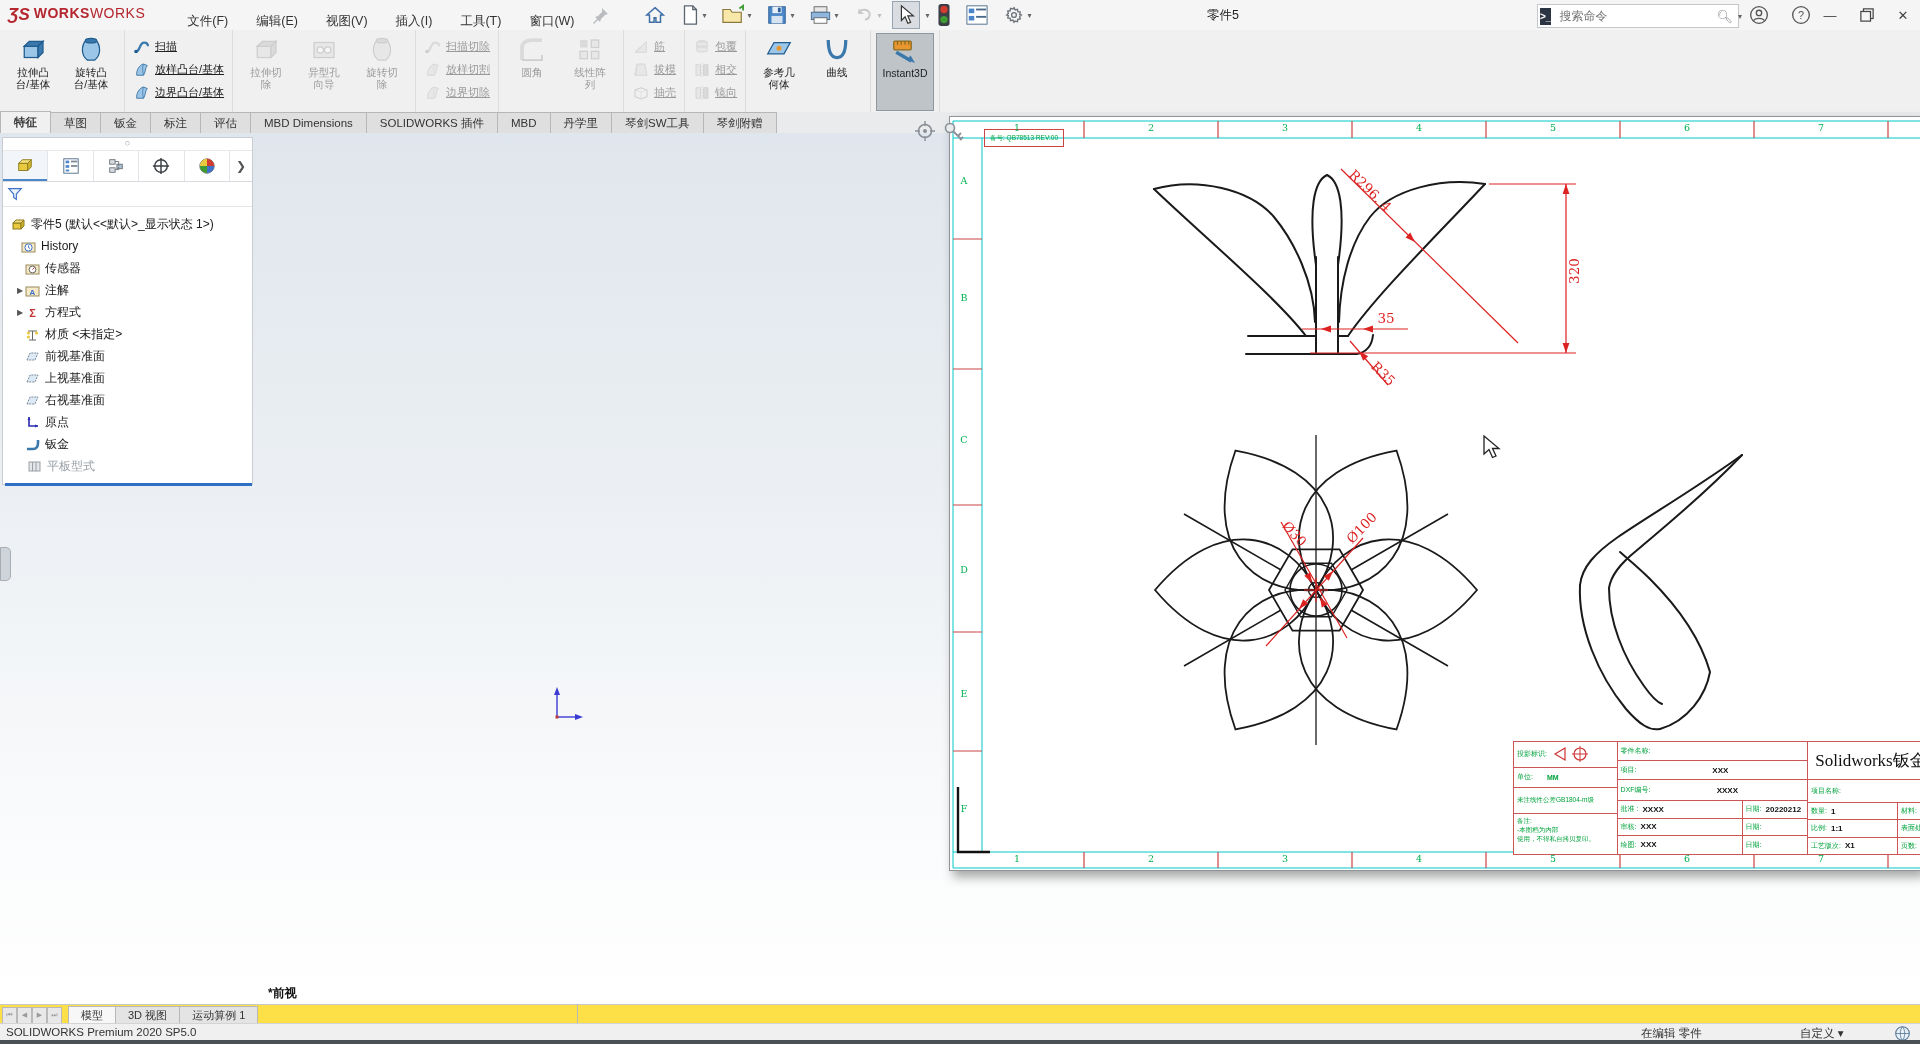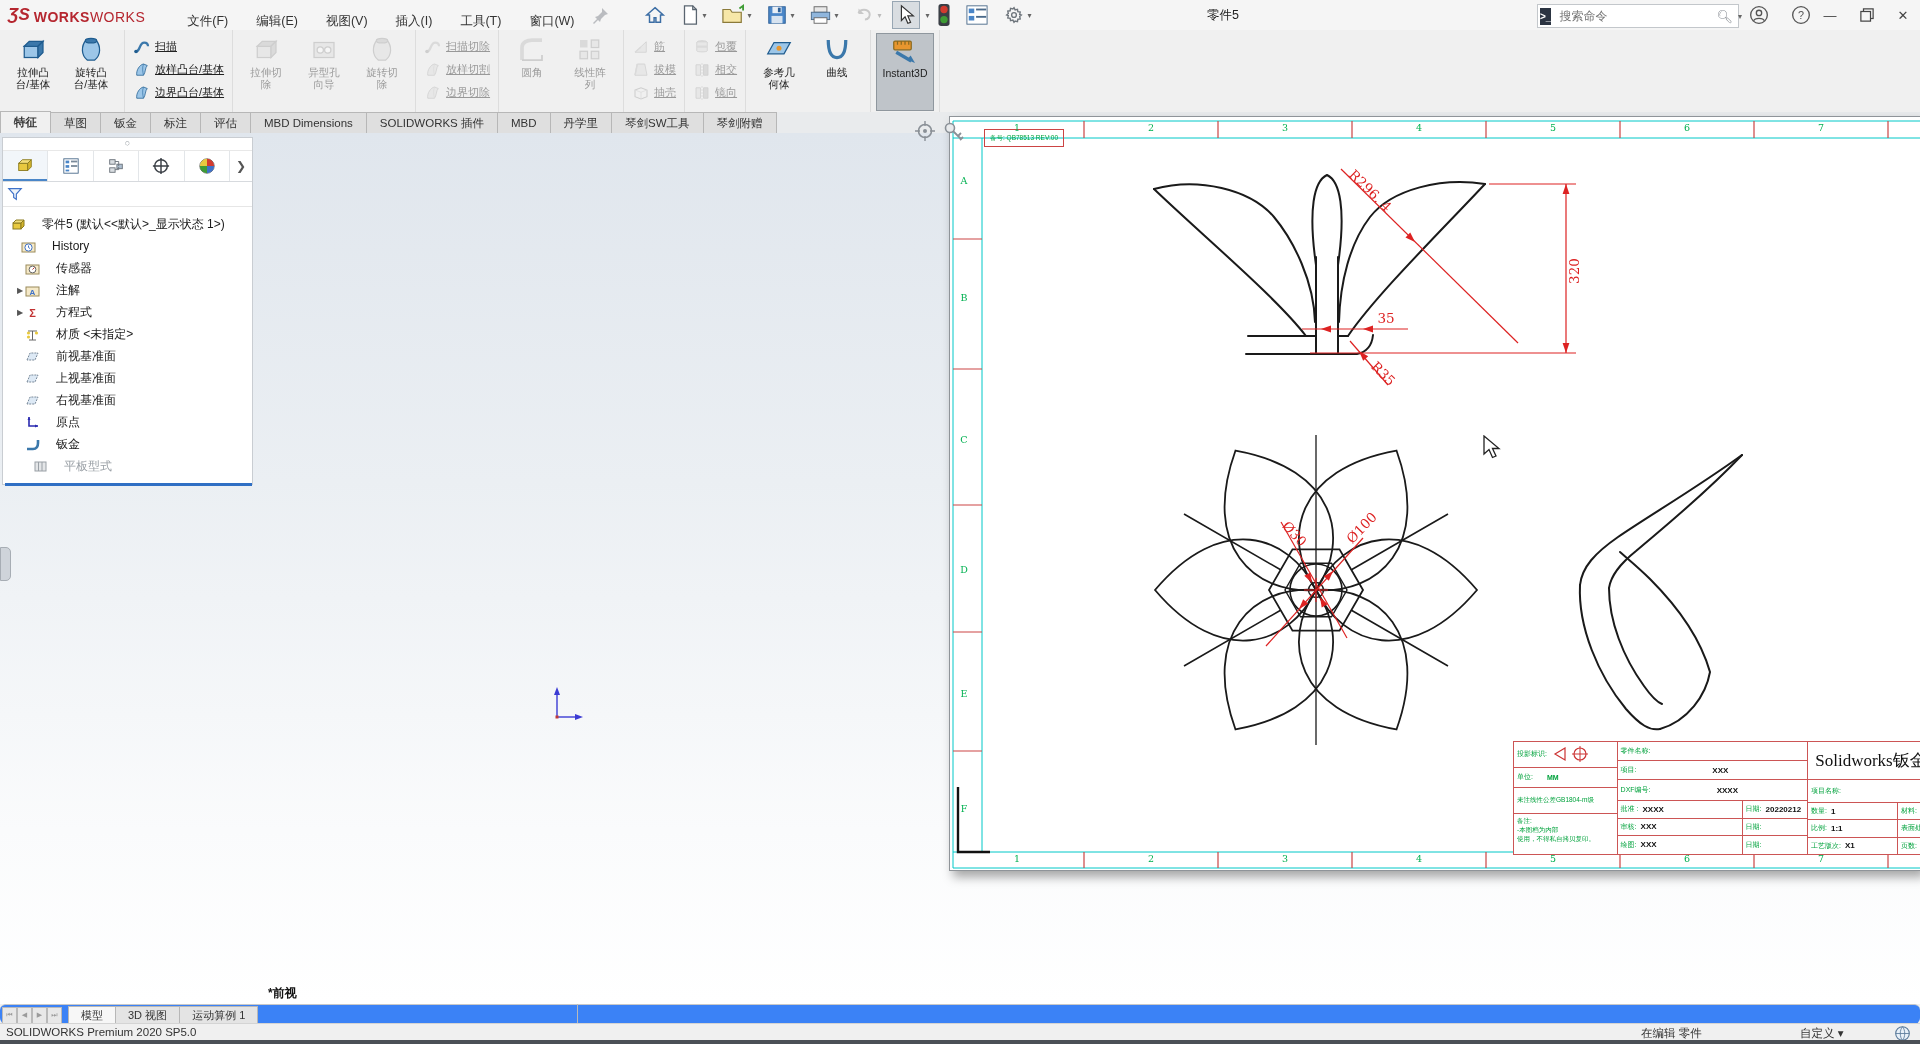--- a/index.html
+++ b/index.html
@@ -1,20 +1,20 @@
 <!DOCTYPE html>
 <html><head>
 <meta charset="utf-8">
 <style>
   html,body{margin:0;padding:0;background:#888;}
   #root{position:relative;width:1920px;height:1044px;overflow:hidden;background:#f0f0f0;
         font-family:"Liberation Sans","DejaVu Sans",sans-serif;font-size:12px;color:#222;}
   
   #titlebar{position:absolute;left:0;top:0;width:1920px;height:30px;background:#f5f5f5;border-bottom:1px solid #dcdcdc;display:flex;align-items:center;}
-  #logo{display:flex;align-items:flex-end;margin-left:8px;}
+  #logo{display:flex;align-items:flex-start;margin-left:8px;}
   #logo .lglyph{color:#b5262f;font-weight:bold;font-size:17px;margin-right:4px;font-style:italic;}
   #logo .ltxt{color:#b5262f;font-size:14px;letter-spacing:.5px;}
   #logo .ltxt b{font-weight:700;}
   #menus{display:flex;margin-left:28px;}
   .menu{padding:0 14px;height:30px;line-height:30px;font-size:12.5px;color:#333;cursor:default;margin-top:12px;}
   #pin{width:20px;height:20px;margin-left:2px;opacity:.55;}
   #quickbar{display:flex;align-items:center;margin-left:26px;}
   .qbtn{display:flex;align-items:center;height:26px;padding:0 3px;margin:0 3px;border:1px solid transparent;}
   .qbtn.pressed{background:#d9dde1;border:1px solid #98a6b3;}
   .qbtn.disabled{opacity:.4;}
@@ -52,21 +52,21 @@
   
   #panel{position:absolute;left:2px;top:2px;width:249px;height:346px;background:#fff;border:1px solid #c9cdd2;}
   #pgrip{height:12px;text-align:center;color:#9aa0a6;font-size:9px;line-height:10px;border-bottom:1px solid #e8e8e8;}
   #ptabs{height:30px;display:flex;align-items:center;border-bottom:1px solid #d7dade;}
   .ptab{flex:1;height:30px;display:flex;align-items:center;justify-content:center;border-right:1px solid #e3e6e9;}
   .ptab.active{background:#f2f6fa;box-shadow:inset 0 -2px 0 #4a86c8;}
   #pexpand{width:22px;text-align:center;color:#555;font-size:12px;}
   #pfilter{height:24px;display:flex;align-items:center;border-bottom:1px solid #e6e6e6;padding-left:4px;}
   #ptree{padding-top:6px;}
   .titem{display:flex;align-items:center;height:22px;font-size:12px;color:#1a1a1a;white-space:nowrap;}
-  .titem .tlab{margin-left:16px;}
+  .titem .tlab{margin-left:5px;}
   .titem.dim{color:#9aa0a6;}
   .texp{width:10px;font-size:8px;color:#555;text-align:center;}
   #rollback{position:absolute;left:2px;bottom:-2px;width:247px;height:3px;background:#2f6fc4;}
   
   #overlay{position:absolute;left:949px;top:116px;width:971px;height:753px;background:#fff;
      border:1px solid #8f9499;border-right:none;box-shadow:4px 6px 10px rgba(0,0,0,.35);overflow:hidden;}
   #dwg{position:absolute;left:0;top:0;}
   .zlabel{position:absolute;font-size:9.5px;color:#00b050;width:16px;text-align:center;font-family:"DejaVu Serif",serif;}
   #docnote{position:absolute;left:34px;top:12px;width:78px;height:16px;border:1px solid #cc4444;color:#00a23c;font-size:6.5px;line-height:15px;text-align:center;white-space:nowrap;overflow:hidden;}
   
@@ -78,21 +78,21 @@
   .tbr{border-bottom:1px solid #cc5555;display:flex;align-items:center;padding:0 3px;overflow:hidden;}
   .tbr:last-child{border-bottom:none;}
   .glab{color:#00a23c;white-space:nowrap;}
   .bval{color:#111;font-weight:bold;font-size:8px;margin-left:4px;white-space:nowrap;}
   .tbsplit{display:flex;padding:0;align-items:stretch;}
   .tbsplit>div{display:flex;align-items:center;padding:0 3px;overflow:hidden;}
   .tbsplit .sleft{border-right:1px solid #cc5555;}
   #company{font-family:"Liberation Serif","DejaVu Serif",serif;font-size:17px;color:#111;width:100%;text-align:center;}
   .remark{display:block;line-height:9px;}
   
-  #bottomtabs{position:absolute;left:0;top:1004px;width:1920px;height:19px;background:#3b82f6;border-top:1px solid #c8c8c8;display:flex;align-items:flex-end;border-radius:6px;}
+  #bottomtabs{position:absolute;left:0;top:1004px;width:1920px;height:19px;background:#fde047;border-top:1px solid #c8c8c8;display:flex;align-items:flex-end;}
   .navbtn{width:13px;height:15px;border:1px solid #b9b9b9;background:#e8e8e8;color:#9b9b9b;font-size:7px;line-height:14px;text-align:center;}
   .vtab{height:17px;line-height:17px;padding:0 12px;font-size:11px;background:#e4e4e4;border:1px solid #b7b7b7;border-bottom:none;margin-right:-1px;color:#333;}
   .vtab.active{background:#f7f7f7;}
   #btsplit{position:absolute;left:577px;top:1004px;width:1px;height:19px;background:#b9b9b9;}
   #statusbar{position:absolute;left:0;top:1023px;width:1920px;height:21px;background:#f0f0f0;border-top:1px solid #d4d4d4;}
   #statusbar .sleftxt{position:absolute;left:6px;top:2px;font-size:11.5px;color:#333;}
   #stedit{position:absolute;left:1641px;top:2px;font-size:11.5px;color:#333;}
   #stcustom{position:absolute;left:1800px;top:2px;font-size:11.5px;color:#333;}
   #stglobe{position:absolute;left:1894px;top:1px;}
   #darkstrip{position:absolute;left:0;top:1040px;width:1920px;height:4px;background:#4b5056;}
@@ -592,21 +592,21 @@
           </svg>
           <span class="tlab">原点</span>
         </div>
         <div class="titem" style="padding-left: 12px;">
           <span class="texp"></span>
           <svg width="15" height="15" viewBox="0 0 15 15">
             <path d="M2 12 L8 12 C12 12 13 9 13 6 L13 3" fill="none" stroke="#3b78ab" stroke-width="2.6"></path>
           </svg>
           <span class="tlab">钣金</span>
         </div>
-        <div class="titem dim" style="padding-left: 20px;">
+        <div class="titem dim" style="padding-left: 14px;">
           <span class="texp"></span>
           <svg width="15" height="15" viewBox="0 0 15 15">
             <rect x="2" y="3" width="11" height="9" fill="#e4e6e8" stroke="#9aa0a6"></rect>
             <path d="M5.5 3v9 M9 3v9" stroke="#9aa0a6"></path>
           </svg>
           <span class="tlab">平板型式</span>
         </div>
       </div>
     <div id="rollback"></div>
   </div>

